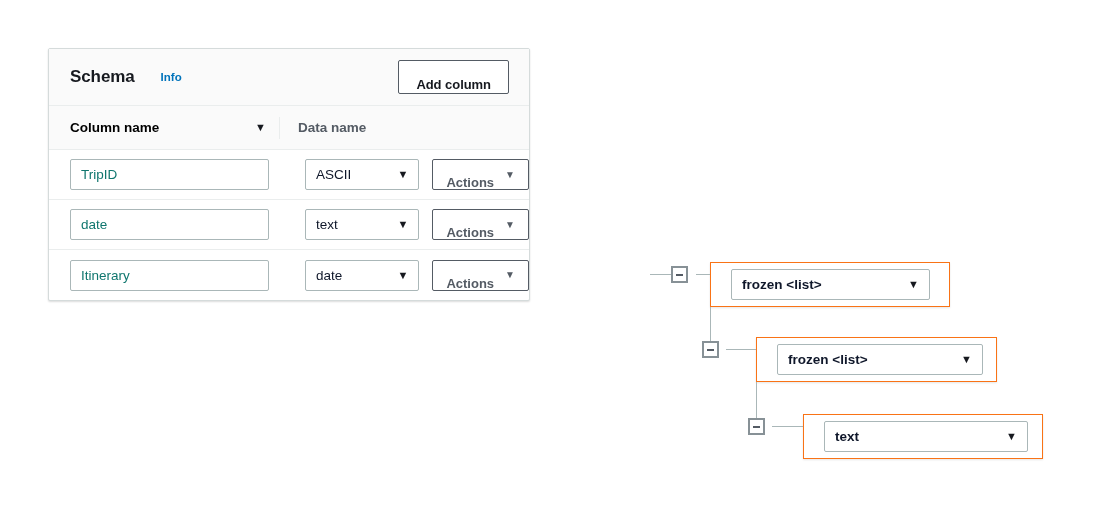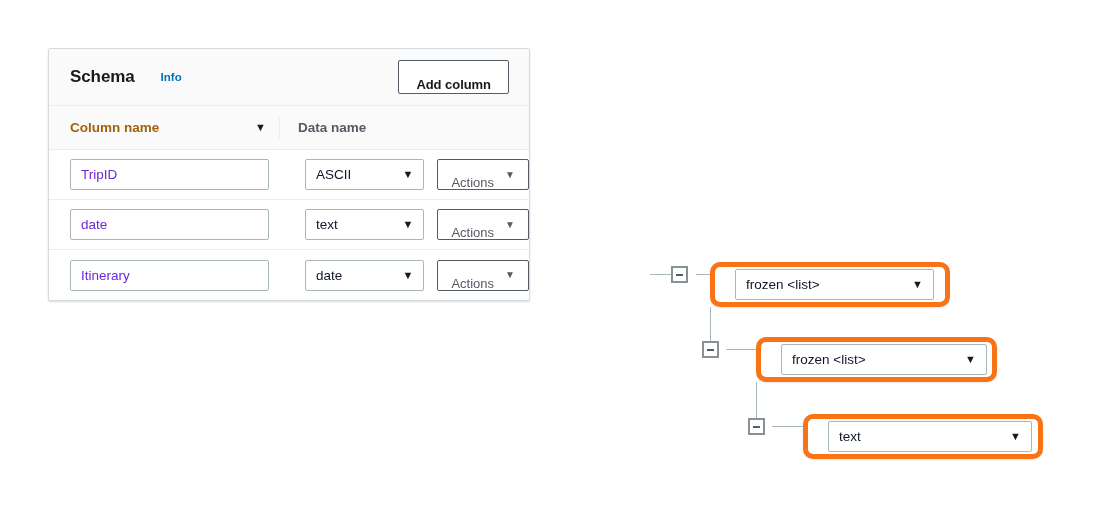--- a/index.html
+++ b/index.html
@@ -74,21 +74,21 @@
     background: #fafafa;
     border-bottom: 1px solid #eaeded;
     display: flex;
     align-items: center;
     padding-left: 21px;
     box-sizing: border-box;
     font-size: 13.5px;
   }
   .col-header-name {
     font-weight: bold;
-    color: #a16207;
+    color: #000000;
     width: 185px;
   }
   .sort-caret {
     color: #16191f;
     font-size: 11px;
     line-height: 1;
     width: 18px;
     cursor: pointer;
   }
   .header-divider {
@@ -111,21 +111,21 @@
     box-sizing: border-box;
   }
   .schema-row.last { border-bottom: none; }
 
   .text-input {
     width: 204px;
     height: 31px;
     border: 1px solid #aab7b8;
     border-radius: 2px;
     background: #ffffff;
-    color: #6d28d9;
+    color: #0f766e;
     font-family: "Liberation Sans", sans-serif;
     font-size: 13.5px;
     padding: 0 10px;
     box-sizing: border-box;
     outline: none;
   }
 
   .select-box {
     position: relative;
     width: 199px;
@@ -161,41 +161,42 @@
     border-radius: 2px;
     background: #ffffff;
     display: flex;
     align-items: center;
     padding: 0 13px;
     box-sizing: border-box;
     cursor: pointer;
   }
   .actions-label {
     font-size: 13px;
-    font-weight: normal;
+    font-weight: bold;
     color: #545b64;
     margin-top: 16px;
   }
   .actions-caret {
     color: #545b64;
     font-size: 10px;
     line-height: 1;
     margin-left: 11px;
   }
 
   
   .tree-layer {
     position: absolute;
     background: #ffffff;
-    border: 5px solid #f97316;
-    border-radius: 10px;
+    border: 1px solid #f97316;
+    border-radius: 0;
     box-shadow: 0 1px 2px rgba(0,0,0,0.10);
     box-sizing: border-box;
     display: flex;
     align-items: center;
+    font-weight: bold;
   }
   .tree-layer .select-box {
     margin-left: 0;
   }
 
   .tree-toggle {
     position: absolute;
     width: 17px;
     height: 17px;
     border: 2px solid #879196;

